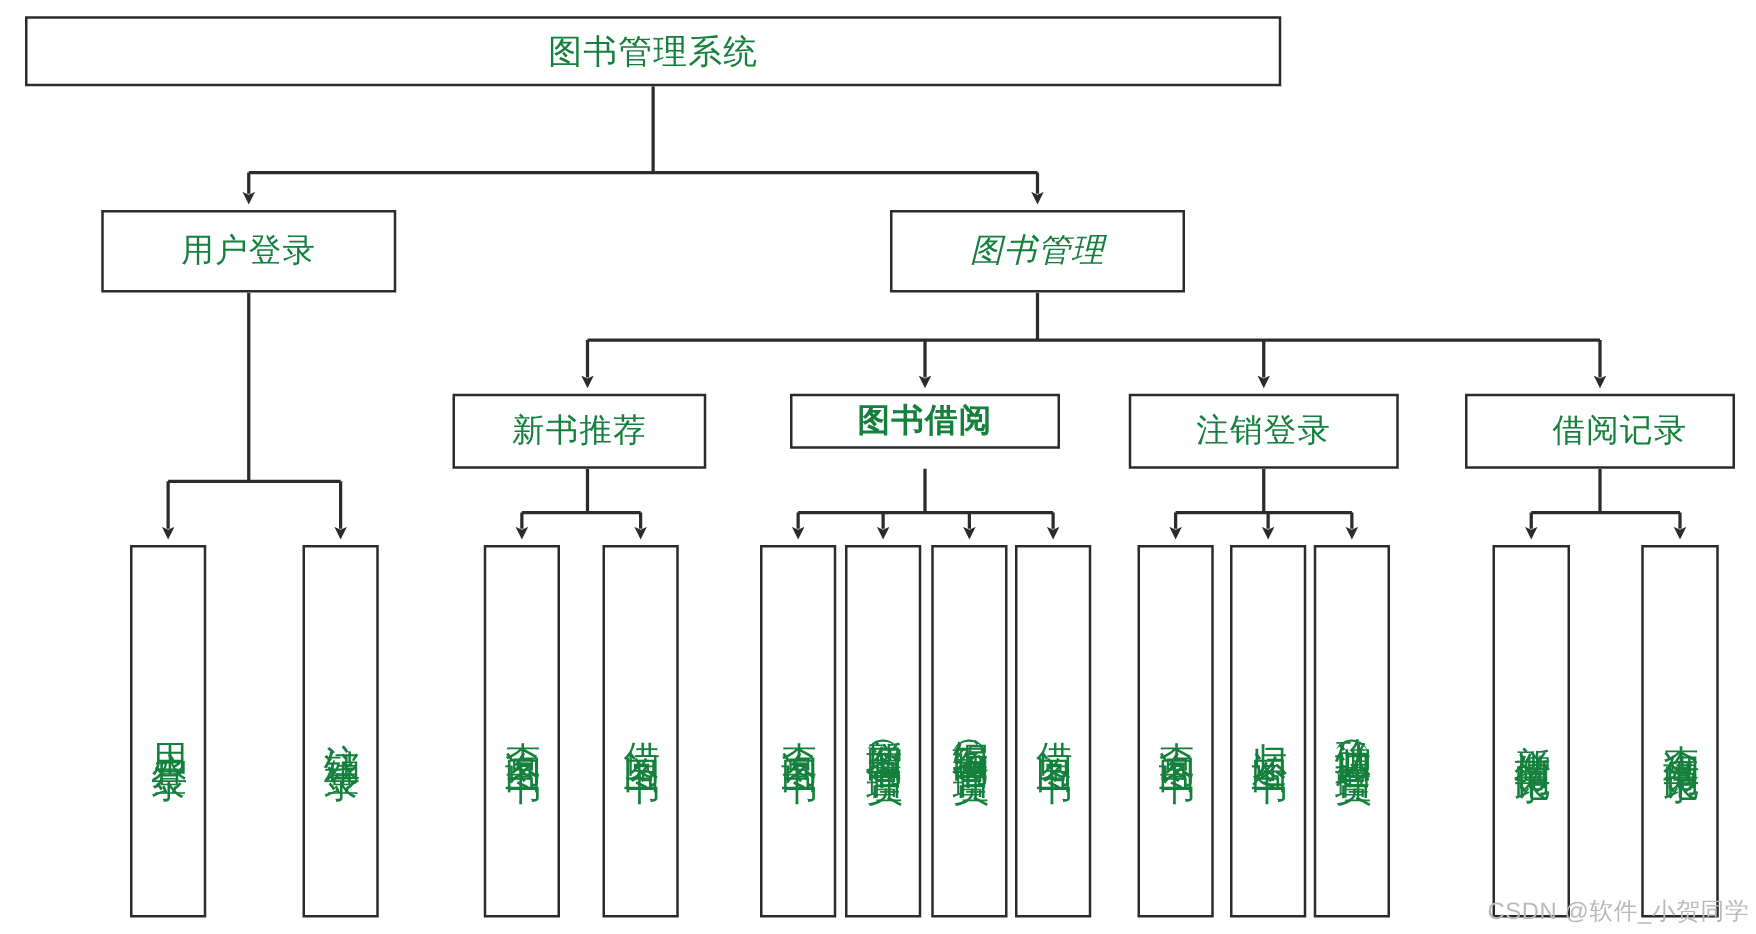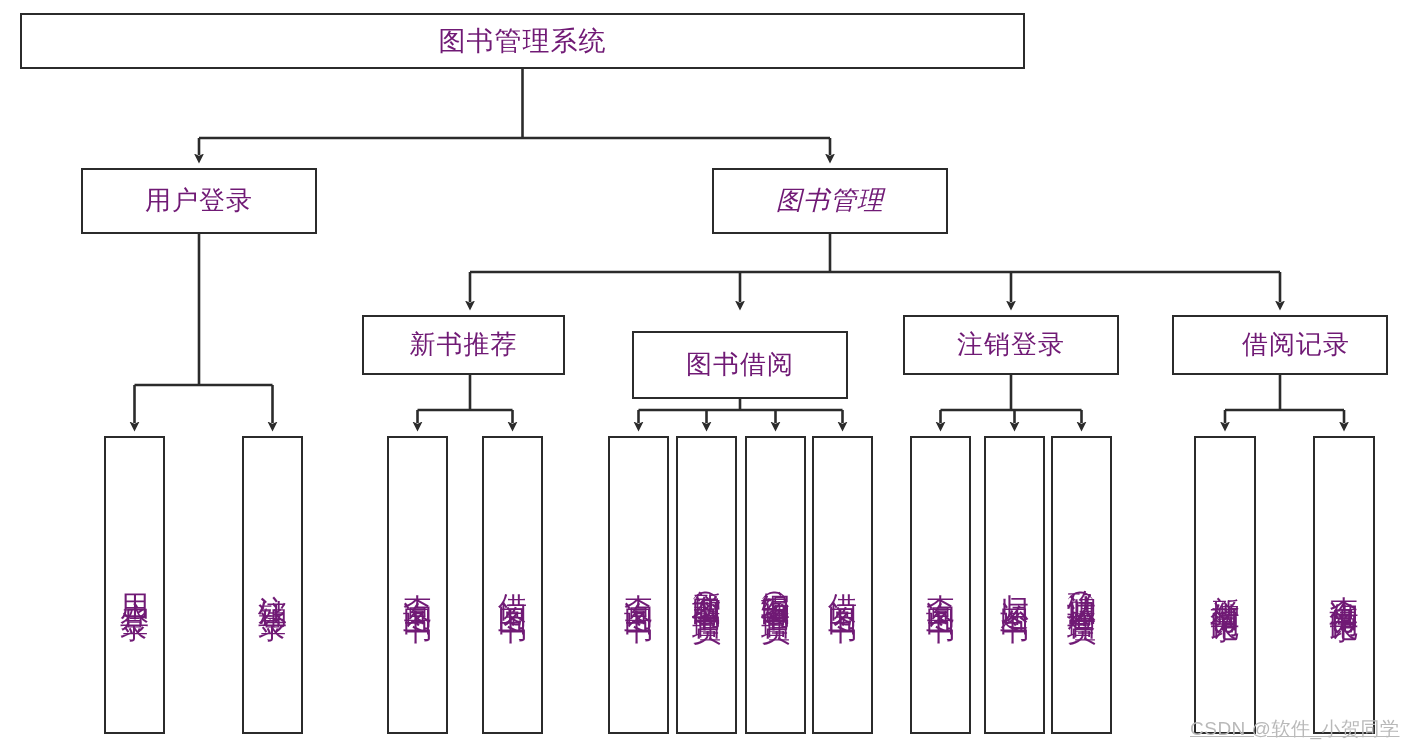--- a/index.html
+++ b/index.html
@@ -16,21 +16,21 @@
     overflow:hidden;
   }
   .node{
     position:absolute;
     box-sizing:border-box;
     border:2.5px solid #2b2b2b;
     background:#ffffff;
     display:flex;
     align-items:center;
     justify-content:center;
-    color:#701a75;
+    color:#15803d;
   }
   .node .lbl{
     display:block;
     text-align:center;
     line-height:1.12;
     white-space:nowrap;
   }
   
   .node.h .lbl{
     font-size:26px;
@@ -60,21 +60,20 @@
     pointer-events:none;
   }
   #watermark{
     position:absolute;
     left:1190px;
     top:716px;
     font-size:19px;
     color:#b9b9b9;
     white-space:nowrap;
     letter-spacing:0.5px;
-    text-decoration:underline;
   }
 </style>
 </head>
 <body>
 
 <div id="canvas">
 
   <svg id="links" viewBox="0 0 1405 747" xmlns="http://www.w3.org/2000/svg">
     <defs>
       <marker id="arrow" markerWidth="12" markerHeight="12" refX="1.5" refY="5" orient="auto" markerUnits="userSpaceOnUse">
@@ -124,21 +123,21 @@
       </div>
       <div class="node h" style="left: 81px; top: 168px; width: 236px; height: 66px;">
         <span class="lbl">用户登录</span>
       </div>
       <div class="node h" style="left: 712px; top: 168px; width: 236px; height: 66px; font-style: italic;">
         <span class="lbl">图书管理</span>
       </div>
       <div class="node h" style="left: 362px; top: 315px; width: 203px; height: 60px;">
         <span class="lbl">新书推荐</span>
       </div>
-      <div class="node h" style="left: 632px; top: 331px; width: 216px; height: 68px;">
+      <div class="node h" style="left: 632px; top: 315px; width: 216px; height: 44px; font-weight: bold;">
         <span class="lbl">图书借阅</span>
       </div>
       <div class="node h" style="left: 903px; top: 315px; width: 216px; height: 60px;">
         <span class="lbl">注销登录</span>
       </div>
       <div class="node h" style="left: 1172px; top: 315px; width: 216px; height: 60px; padding-left: 32px;">
         <span class="lbl">借阅记录</span>
       </div>
       <div class="node v" style="left: 104px; top: 436px; width: 61px; height: 298px;">
         <span class="lbl">用户登录</span>

